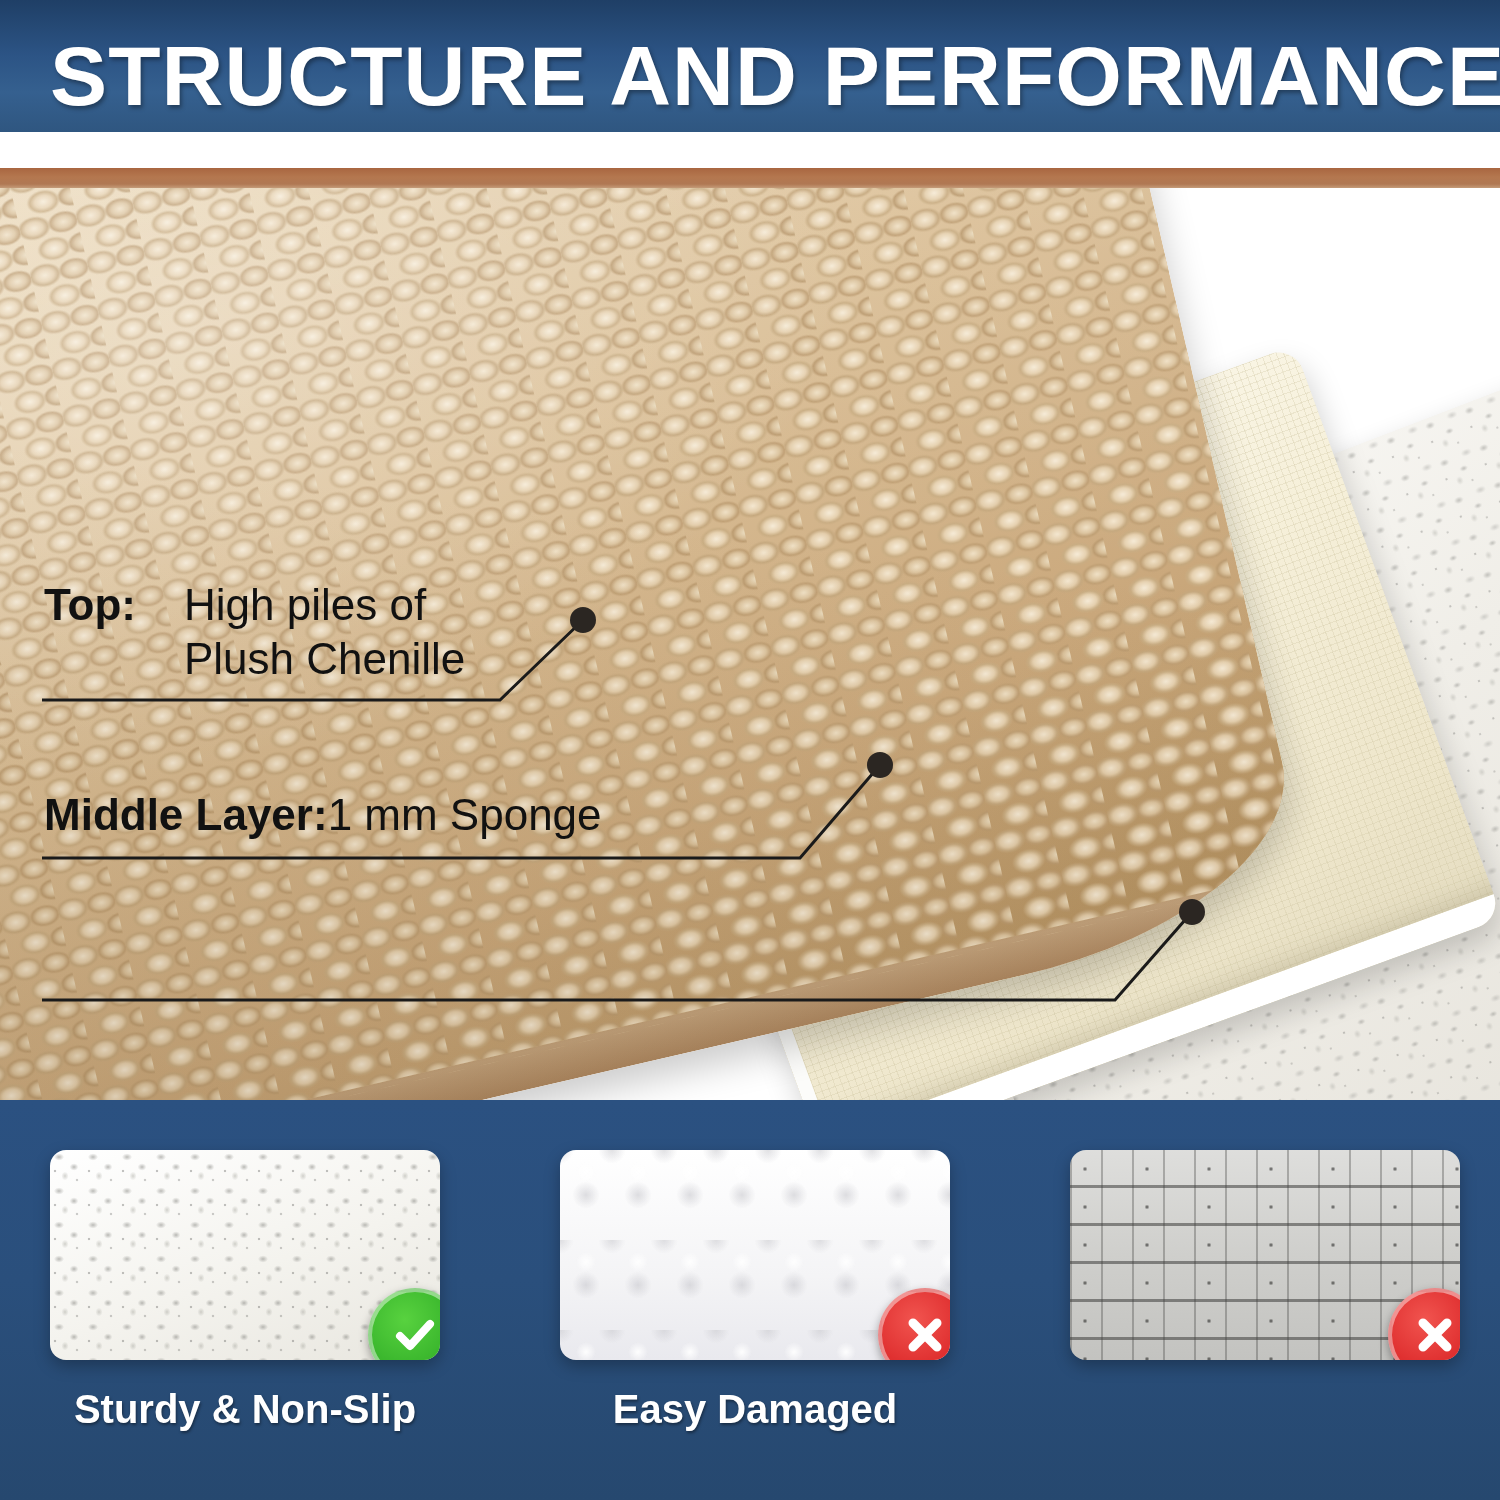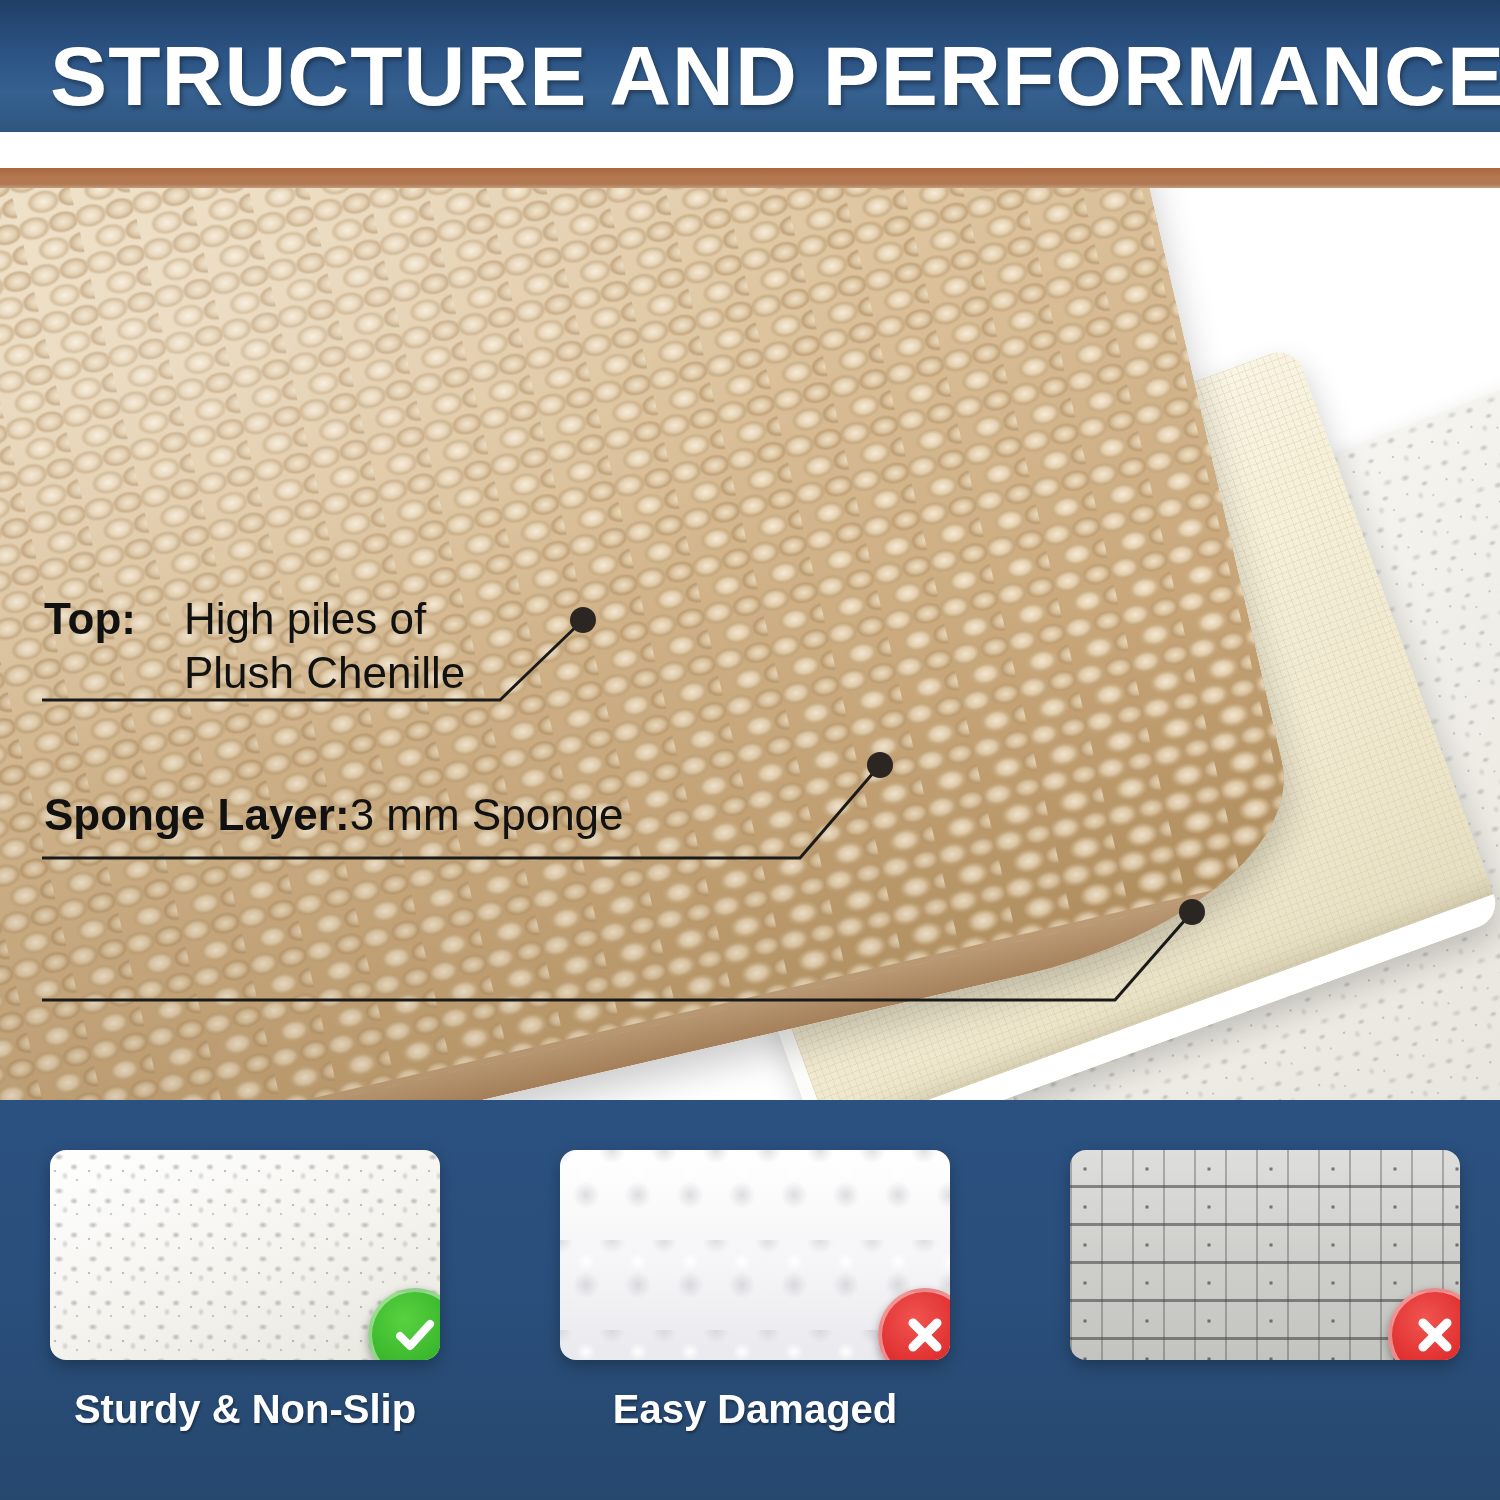--- a/index.html
+++ b/index.html
@@ -202,21 +202,21 @@
     font-weight: bold;
     font-size: 44px;
   }
   .label .val {
     font-weight: normal;
     font-size: 44px;
   }
 
   #label-top {
     left: 44px;
-    top: 592px;
+    top: 578px;
     line-height: 54px;
   }
   #label-top .key {
     display: inline-block;
     width: 140px;
     vertical-align: top;
   }
   #label-top .val {
     display: inline-block;
     vertical-align: top;
@@ -378,21 +378,21 @@
   <div class="dot" style="left:570px; top:607px;"></div>
   <div class="dot" style="left:867px; top:752px;"></div>
   <div class="dot" style="left:1179px; top:899px;"></div>
 
   <div class="label" id="label-top">
     <span class="key">Top:</span><span class="val">High piles of
 Plush Chenille</span>
   </div>
 
   <div class="label" id="label-middle">
-    <span class="key">Sponge Layer:</span><span class="val">3 mm Sponge</span>
+    <span class="key">Middle Layer:</span><span class="val">1 mm Sponge</span>
   </div>
 
 
   <div class="compare-panel">
     <div class="cards">
 
       <div class="card card-2">
         <div class="swatch tex-star">
           <div class="badge no">
             <svg width="50" height="50" viewBox="0 0 50 50">

